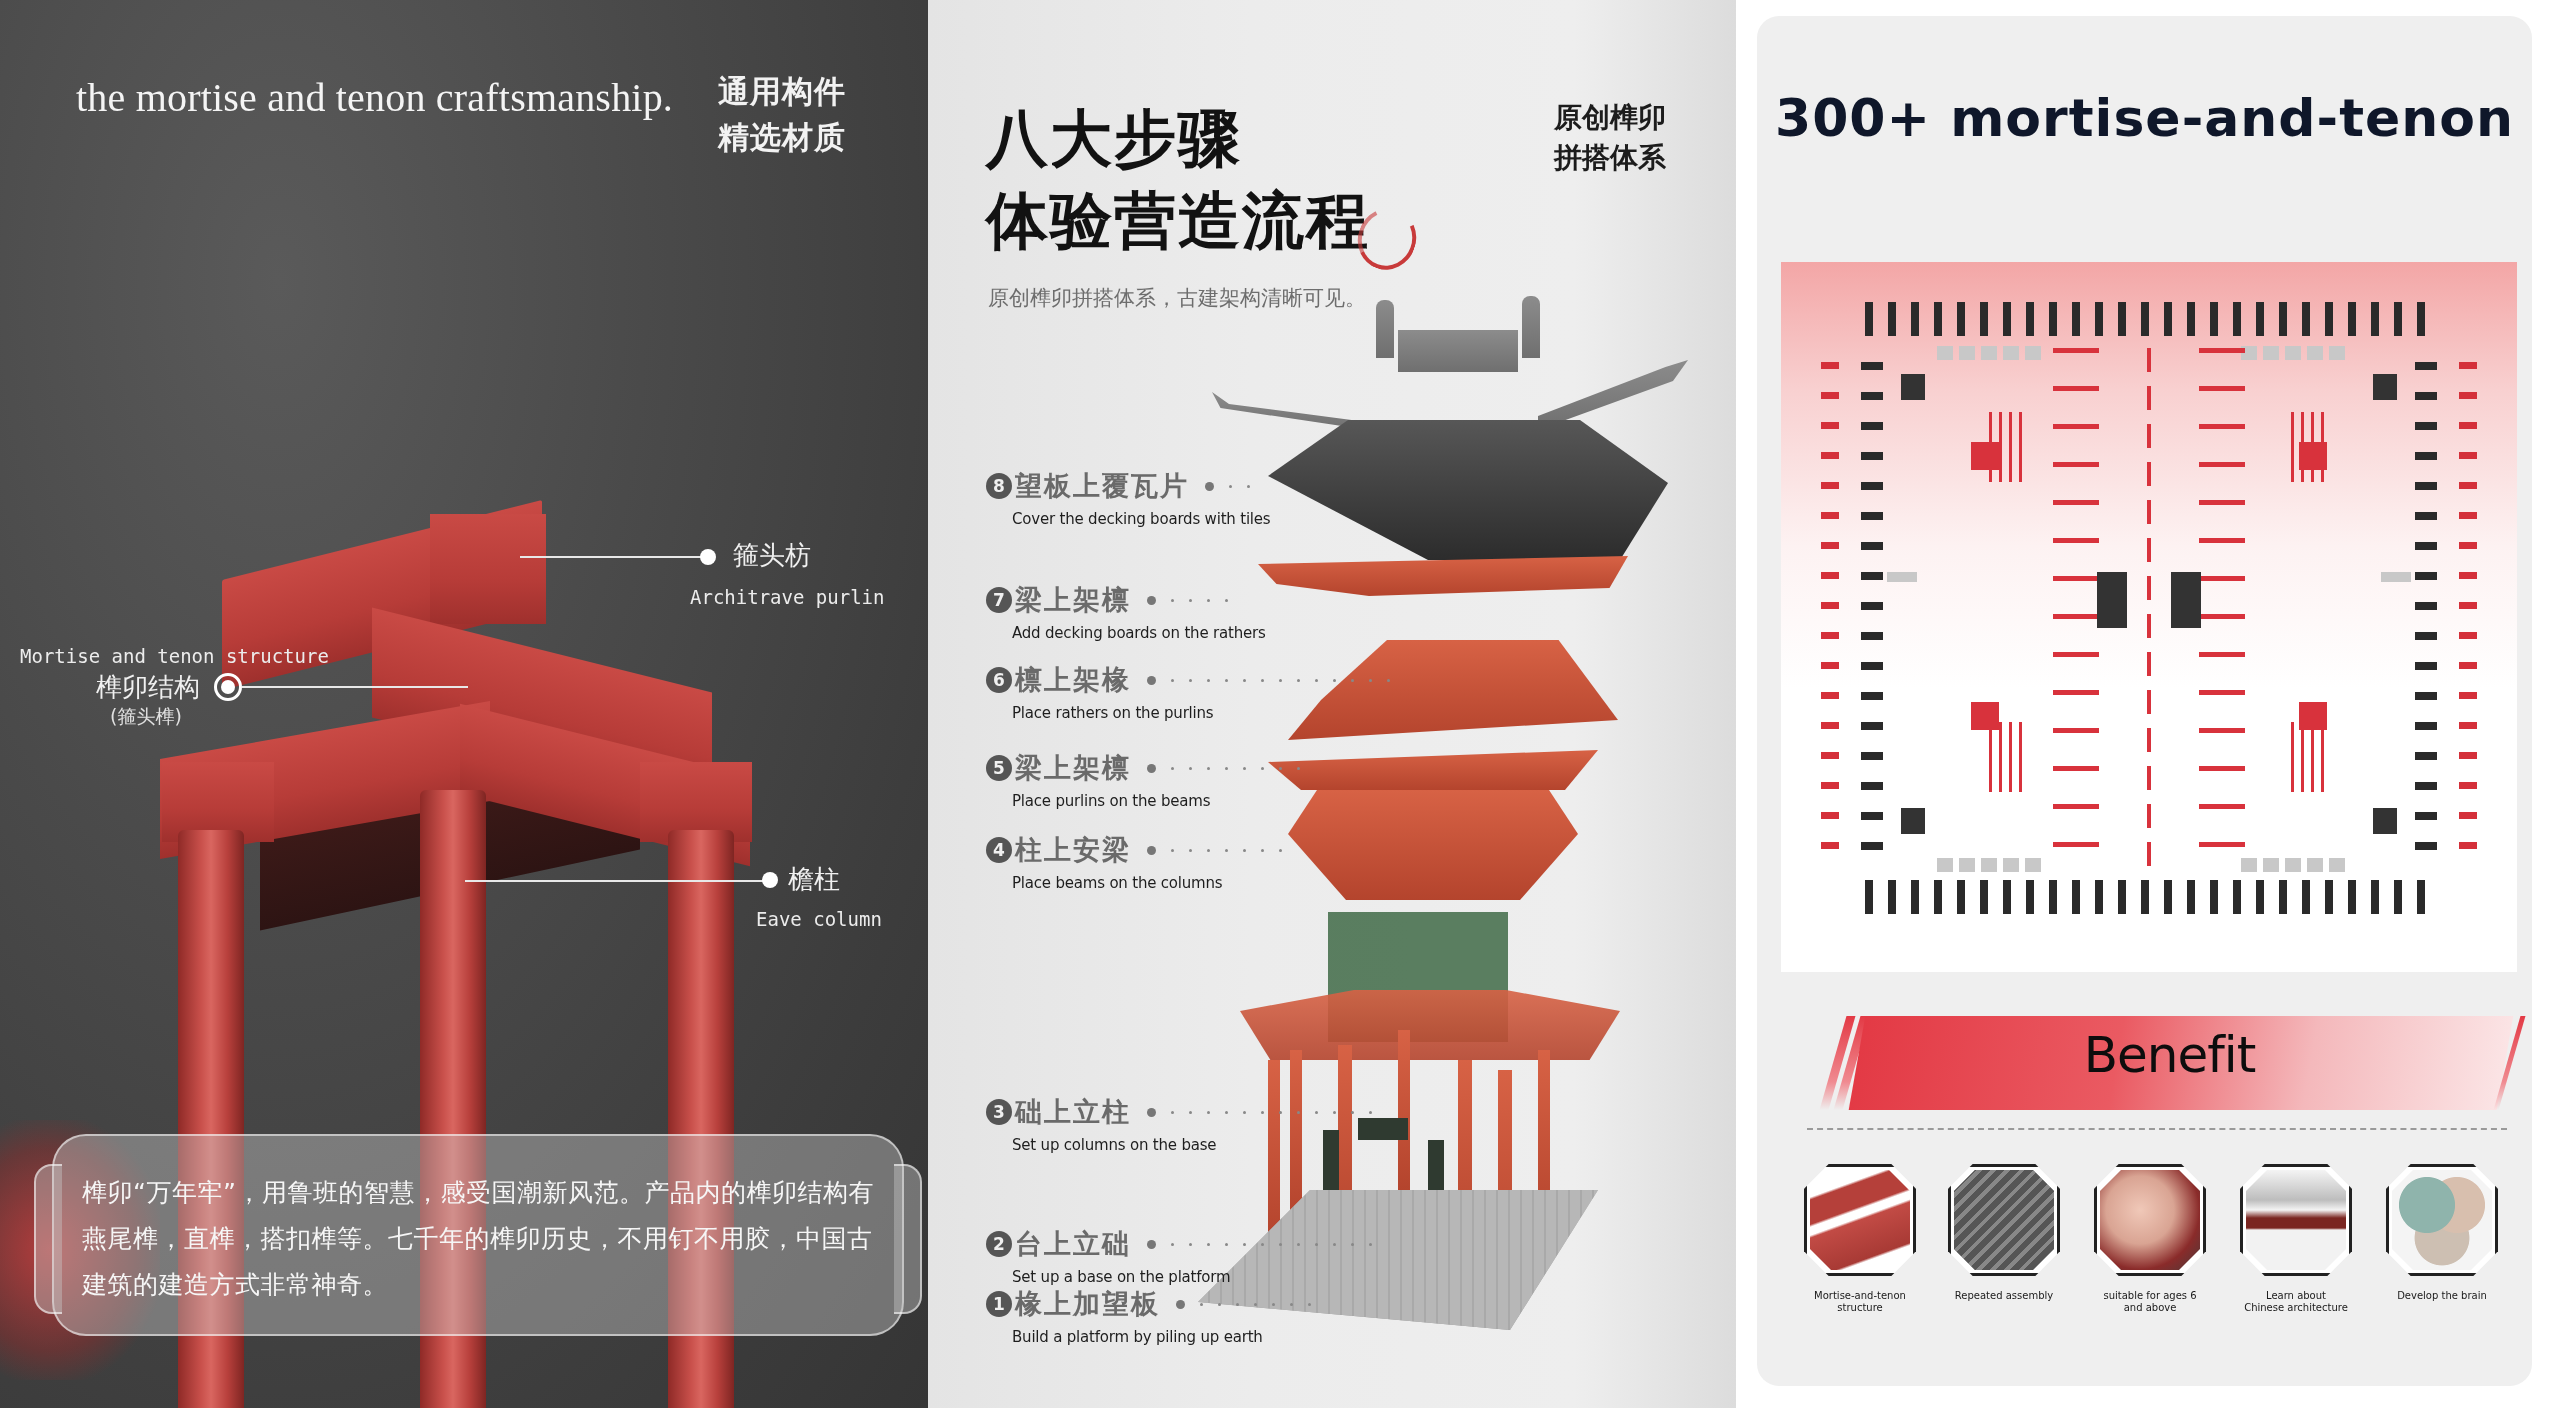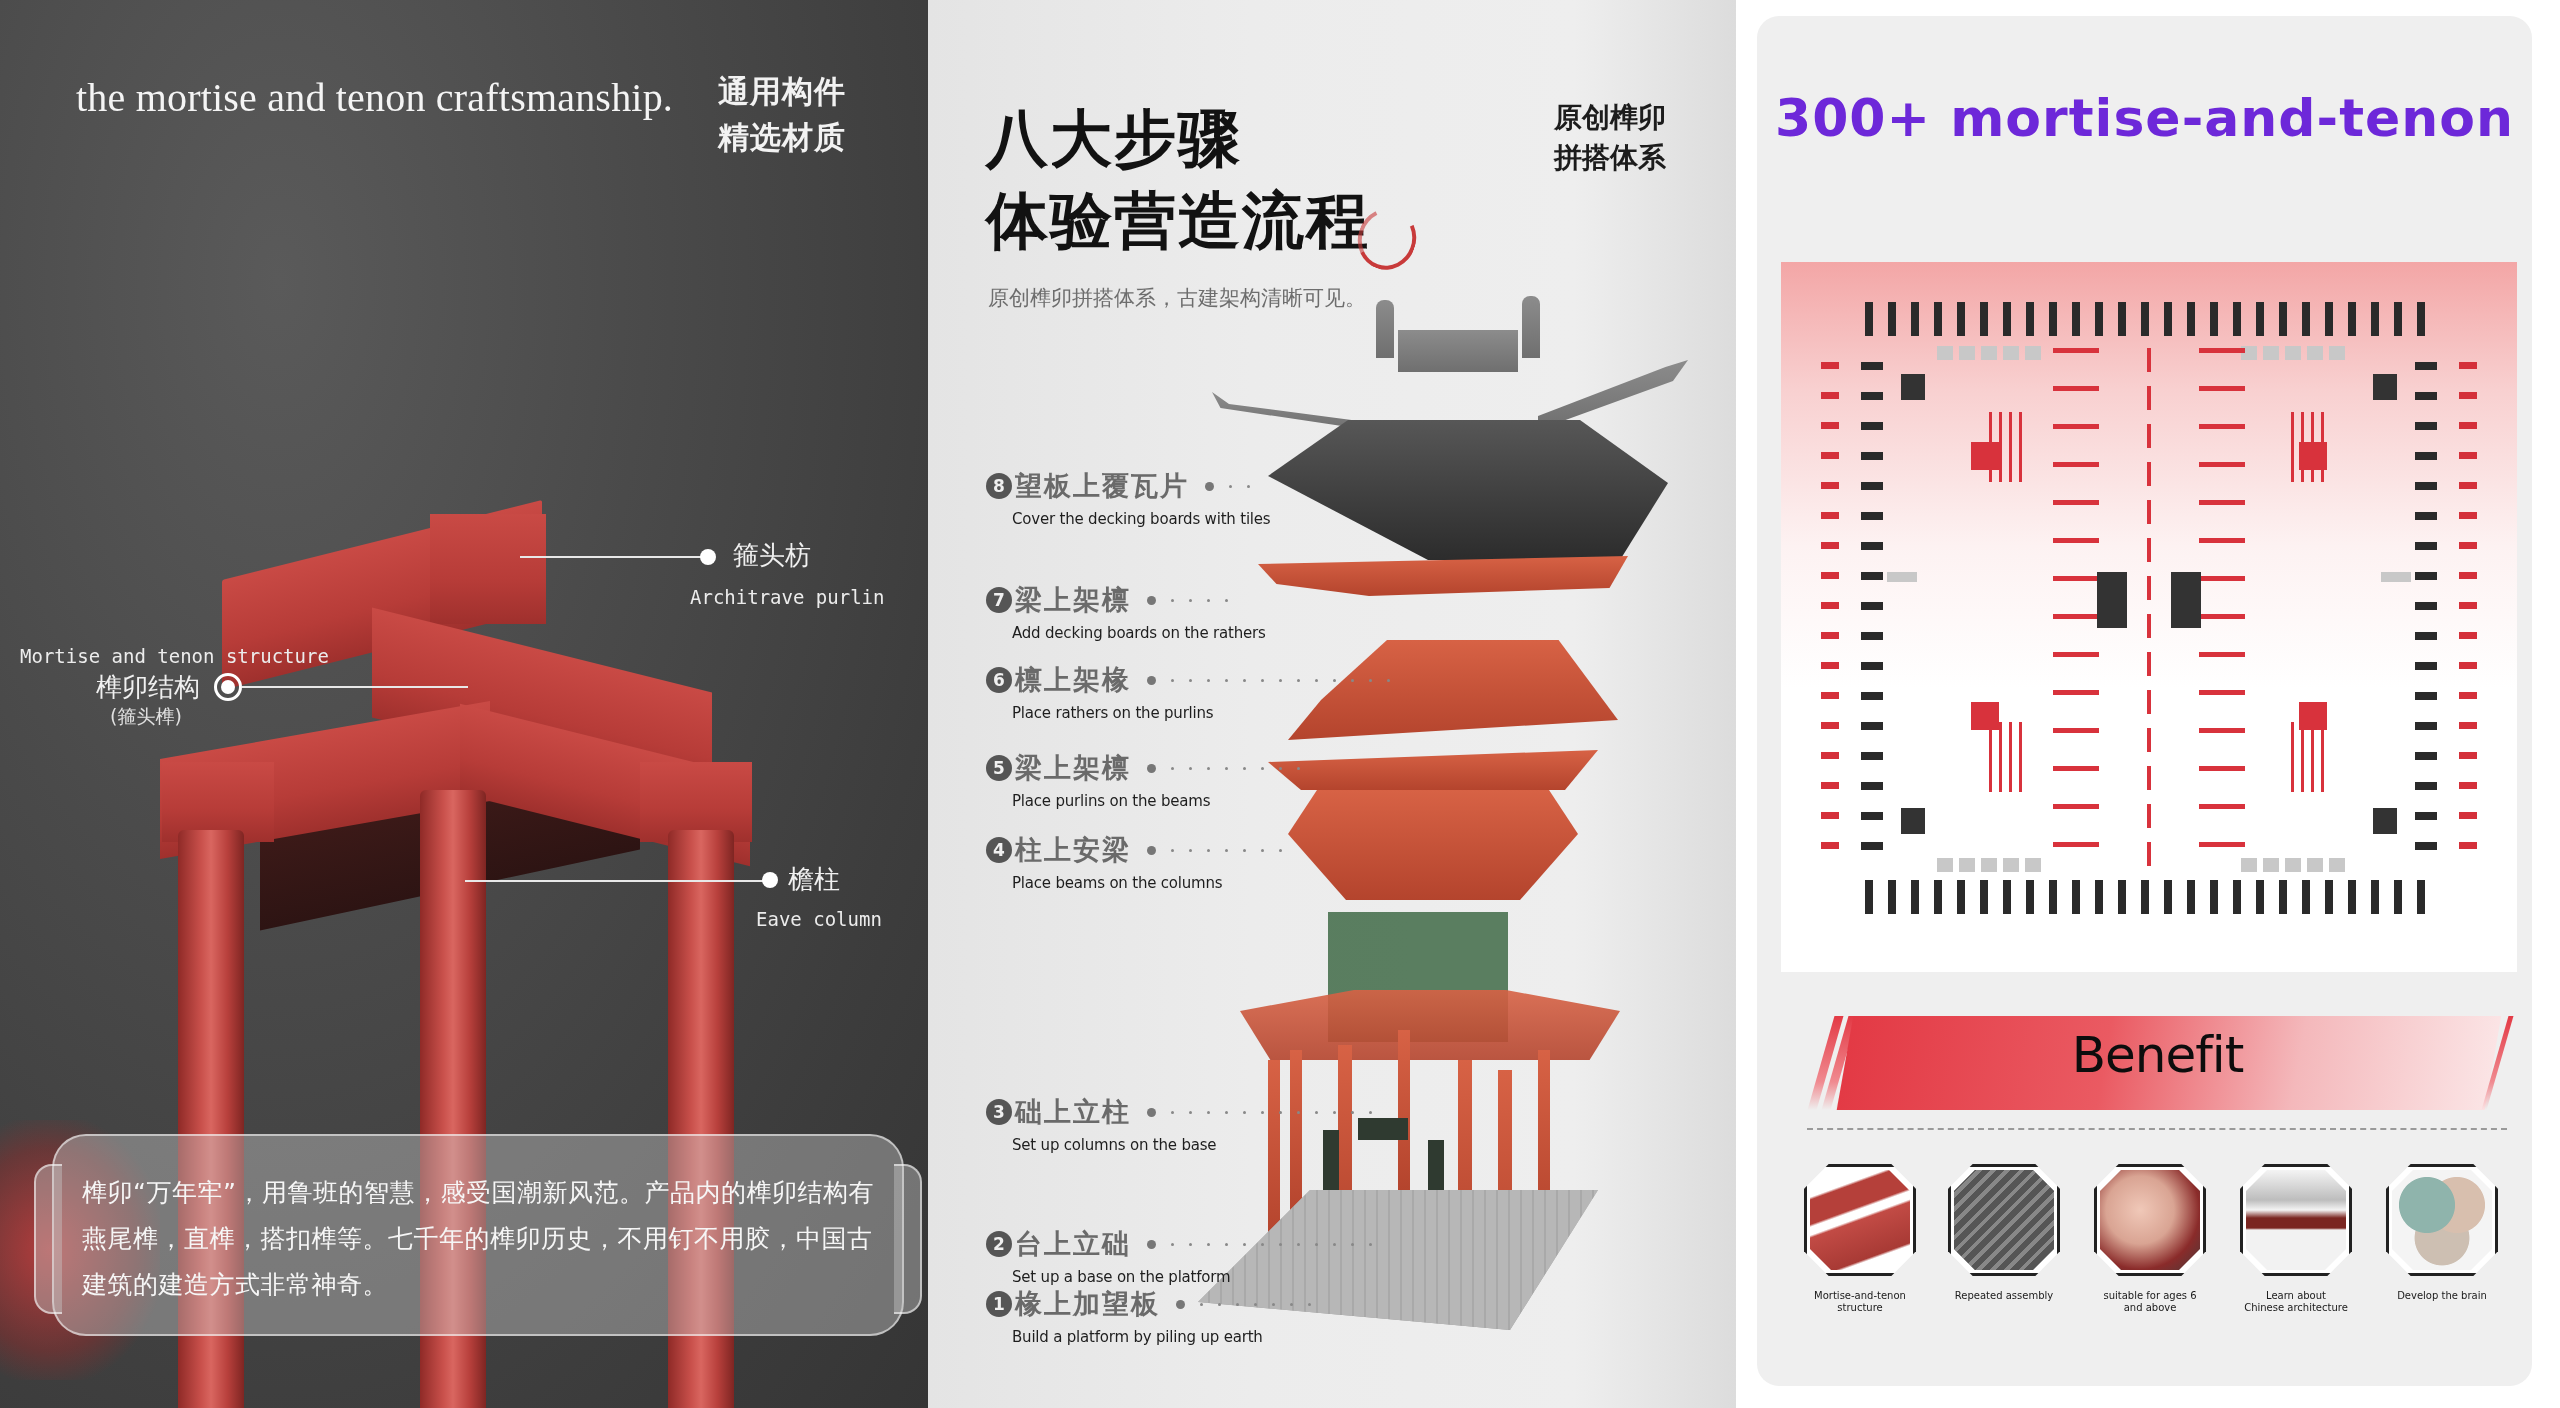--- a/index.html
+++ b/index.html
@@ -144,37 +144,37 @@
 
   
   .panel-right {
     position: absolute; left: 1736px; top: 0; width: 824px; height: 1408px; background: #ffffff;
   }
   .card {
     position: absolute; left: 21px; top: 16px; width: 775px; height: 1370px;
     background: #efefef; border-radius: 22px;
   }
   .r-title {
-    position: absolute; left: 0; top: 66px; width: 775px; text-align: center; color: #6d28d9;
+    position: absolute; left: 0; top: 66px; width: 775px; text-align: center; color: #0f172a;
     font-family: "DejaVu Sans", sans-serif; font-weight: bold; font-size: 52px; line-height: 72px; letter-spacing: 1px;
   }
   .parts-box {
     position: absolute; left: 24px; top: 246px; width: 736px; height: 710px;
     background: linear-gradient(180deg, #f3a6a6 0%, #f8d0d0 18%, #fdf2f2 40%, #ffffff 60%, #ffffff 100%);
   }
   .parts-grid { position: absolute; left: 40px; top: 40px; width: 656px; height: 614px; }
   .bar-dark { position: absolute; width: 8px; height: 32px; background: #2a2a2a; }
   .hbar-dark { position: absolute; width: 22px; height: 8px; background: #2a2a2a; }
   .hbar-red { position: absolute; width: 18px; height: 7px; background: #d4303a; }
   .part-red { position: absolute; background: #d8323c; }
   .part-gray { position: absolute; background: #c8c8c8; }
   .part-dark { position: absolute; background: #333; }
 
   .benefit-banner {
-    position: absolute; left: 48px; top: 990px; width: 705px; height: 104px;
+    position: absolute; left: 60px; top: 990px; width: 705px; height: 104px;
   }
   .banner-body {
     position: absolute; left: 40px; top: 10px; width: 648px; height: 94px;
     background: linear-gradient(90deg, #e33a45 0%, #ea5a62 40%, #f4b8bb 70%, #fbe4e5 100%);
     transform: skewX(-10deg);
   }
   .banner-stripe { position: absolute; top: 10px; width: 9px; height: 94px; transform: skewX(-16deg);
     background: linear-gradient(180deg, #e33a45 0%, #f08a90 70%, rgba(255,255,255,0) 100%); }
   .banner-label {
     position: absolute; left: 0; top: 20px; width: 705px; text-align: center; color: #0d0d0d;

